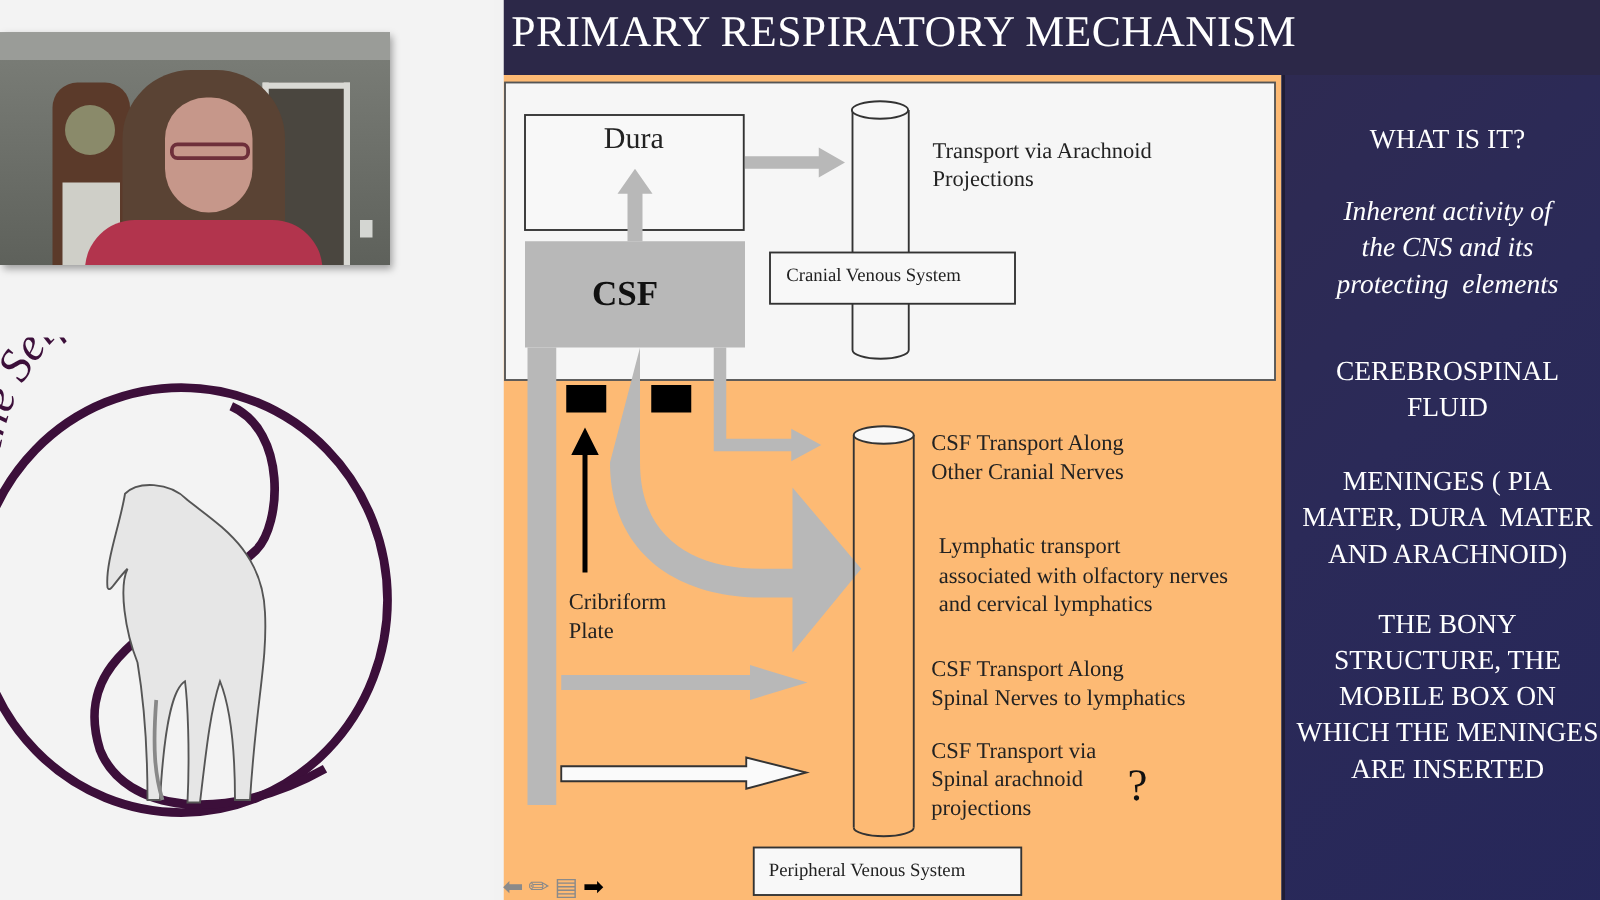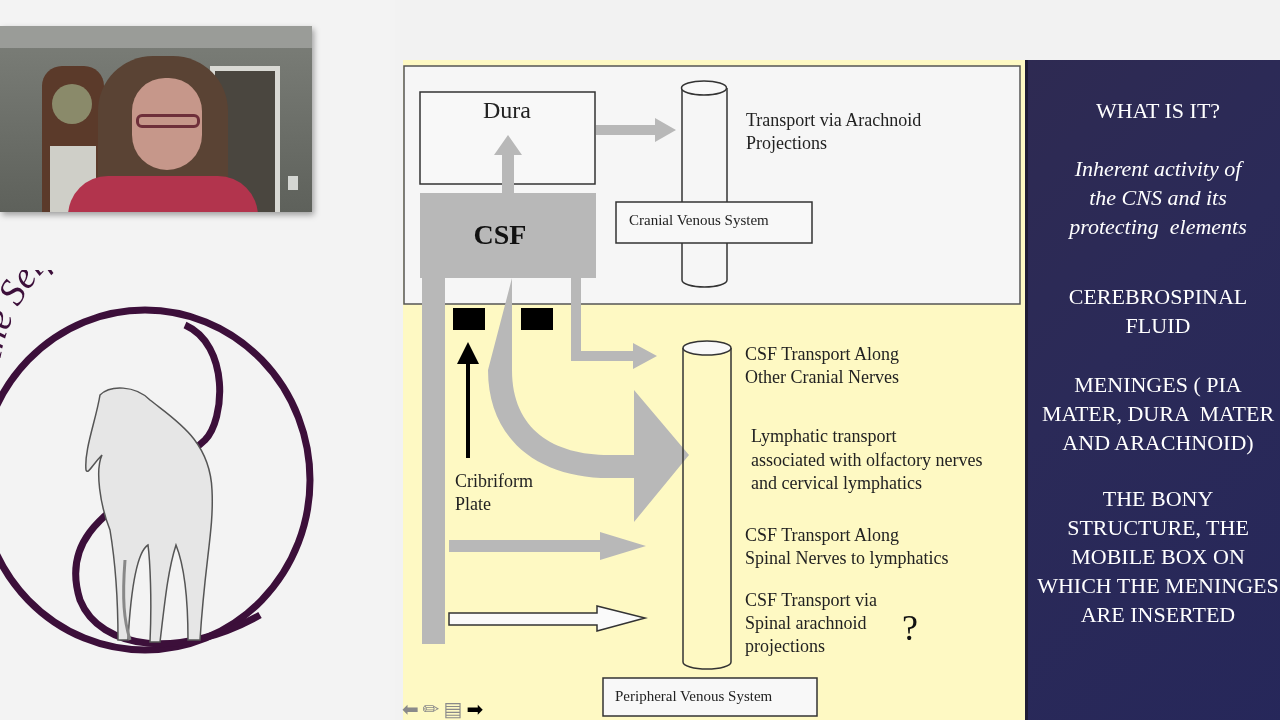--- a/index.html
+++ b/index.html
@@ -16,21 +16,21 @@
   .webcam .person-hair { position:absolute; left:98px; top:30px; width:130px; height:160px; background:#5a4334; border-radius:55px 55px 20px 20px; }
   .webcam .person-face { position:absolute; left:132px; top:52px; width:70px; height:92px; background:#c6978a; border-radius:34px 34px 36px 36px; }
   .webcam .glasses { position:absolute; left:136px; top:88px; width:64px; height:14px; border:3px solid #6e2f3a; border-radius:6px; box-sizing:border-box; }
   .webcam .person-shirt { position:absolute; left:68px; top:150px; width:190px; height:40px; background:#b2344d; border-radius:40px 40px 0 0; }
 
   .logo { position:absolute; left:0; top:270px; width:390px; height:400px; }
 
   .slide { position:absolute; left:403px; top:0; width:877px; height:720px; }
   .title-bar { position:absolute; left:0; top:0; width:877px; height:60px; background:#2c2848; }
   .title-text { position:absolute; left:6px; top:6px; color:#fff; font-size:35px; letter-spacing:0.3px; font-family:"Liberation Serif", serif; white-space:nowrap; }
-  .diagram-panel { position:absolute; left:0; top:60px; width:622px; height:660px; background:#fef9c3; }
+  .diagram-panel { position:absolute; left:0; top:60px; width:622px; height:660px; background:#fdba74; }
   .side-panel { position:absolute; left:622px; top:60px; width:286px; height:660px; background:linear-gradient(135deg,#2e2a52 0%,#2b2a58 40%,#26275a 100%); border-left:3px solid #1f1c36; box-sizing:border-box; color:#fff; text-align:center; }
   .side-item { position:absolute; left:0; width:290px; font-size:22px; line-height:29px; text-align:center; }
   .side-item.italic { font-style:italic; font-size:22px; line-height:29px; }
 
   svg text { font-family:"Liberation Serif", serif; }
   .nav-icons { position:absolute; left:402px; top:698px; height:22px; display:flex; gap:4px; align-items:center; }
   .nav-icons span { display:inline-block; font-size:20px; line-height:20px; font-family:"DejaVu Sans", sans-serif; }
 </style>
 </head>
 <body>
@@ -60,20 +60,23 @@
     <ellipse cx="145" cy="480" rx="165" ry="170" fill="none" stroke="#3c0f3a" stroke-width="7"></ellipse>
     <path d="M 185,325 C 230,345 225,420 205,440 C 140,500 55,520 80,600 C 100,650 180,660 260,615" fill="none" stroke="#3c0f3a" stroke-width="7"></path>
     <g>
       <path d="M 100,395 C 110,385 135,385 150,400 C 175,420 210,440 212,490 C 214,530 205,560 200,640 L 188,640 C 188,590 182,560 176,545 C 168,570 165,600 160,642 L 150,642 C 152,600 150,560 148,545 C 140,550 132,570 128,640 L 118,640 C 118,590 115,560 110,530 C 100,505 95,470 102,455 C 92,465 88,475 86,470 C 84,450 96,420 100,395 Z" fill="#e6e6e6" stroke="#555" stroke-width="1.5"></path>
       <path d="M 125,560 C 122,600 124,620 130,640" fill="none" stroke="#888" stroke-width="3"></path>
     </g>
   </svg>
 </div>
 
 <div class="slide">
+  <div class="title-bar">
+    <div class="title-text">PRIMARY RESPIRATORY MECHANISM</div>
+  </div>
 
   <div class="diagram-panel">
     <svg width="622" height="660" viewBox="403 60 622 660" style="position:absolute;left:0;top:0;">
 
       <rect x="404" y="66" width="616" height="238" fill="#f6f6f6" stroke="#555" stroke-width="1.5"></rect>
 
       <rect x="420" y="92" width="175" height="92" fill="#f8f8f8" stroke="#333" stroke-width="1.5"></rect>
       <text x="507" y="118" font-size="24" text-anchor="middle" fill="#222">Dura</text>
 
       <polygon points="596,125 655,125 655,118 676,130 655,142 655,135 596,135" fill="#b8b8b8"></polygon>

